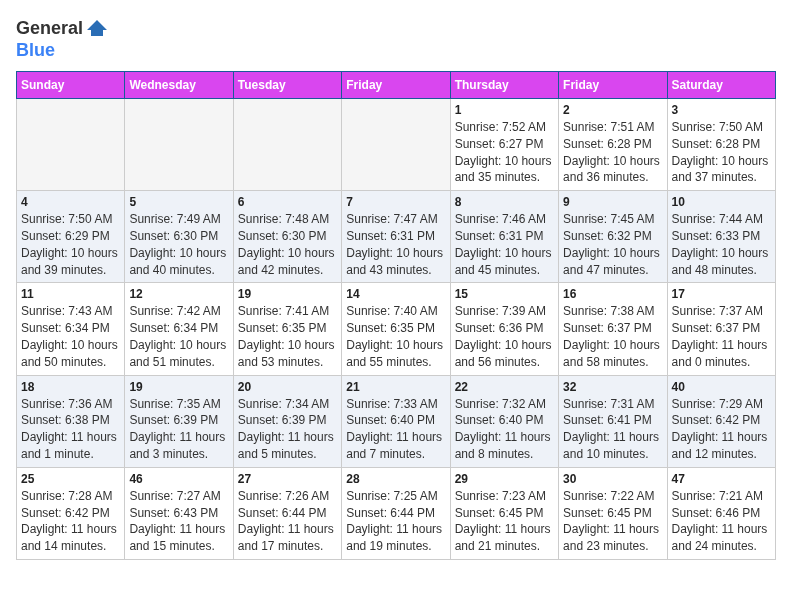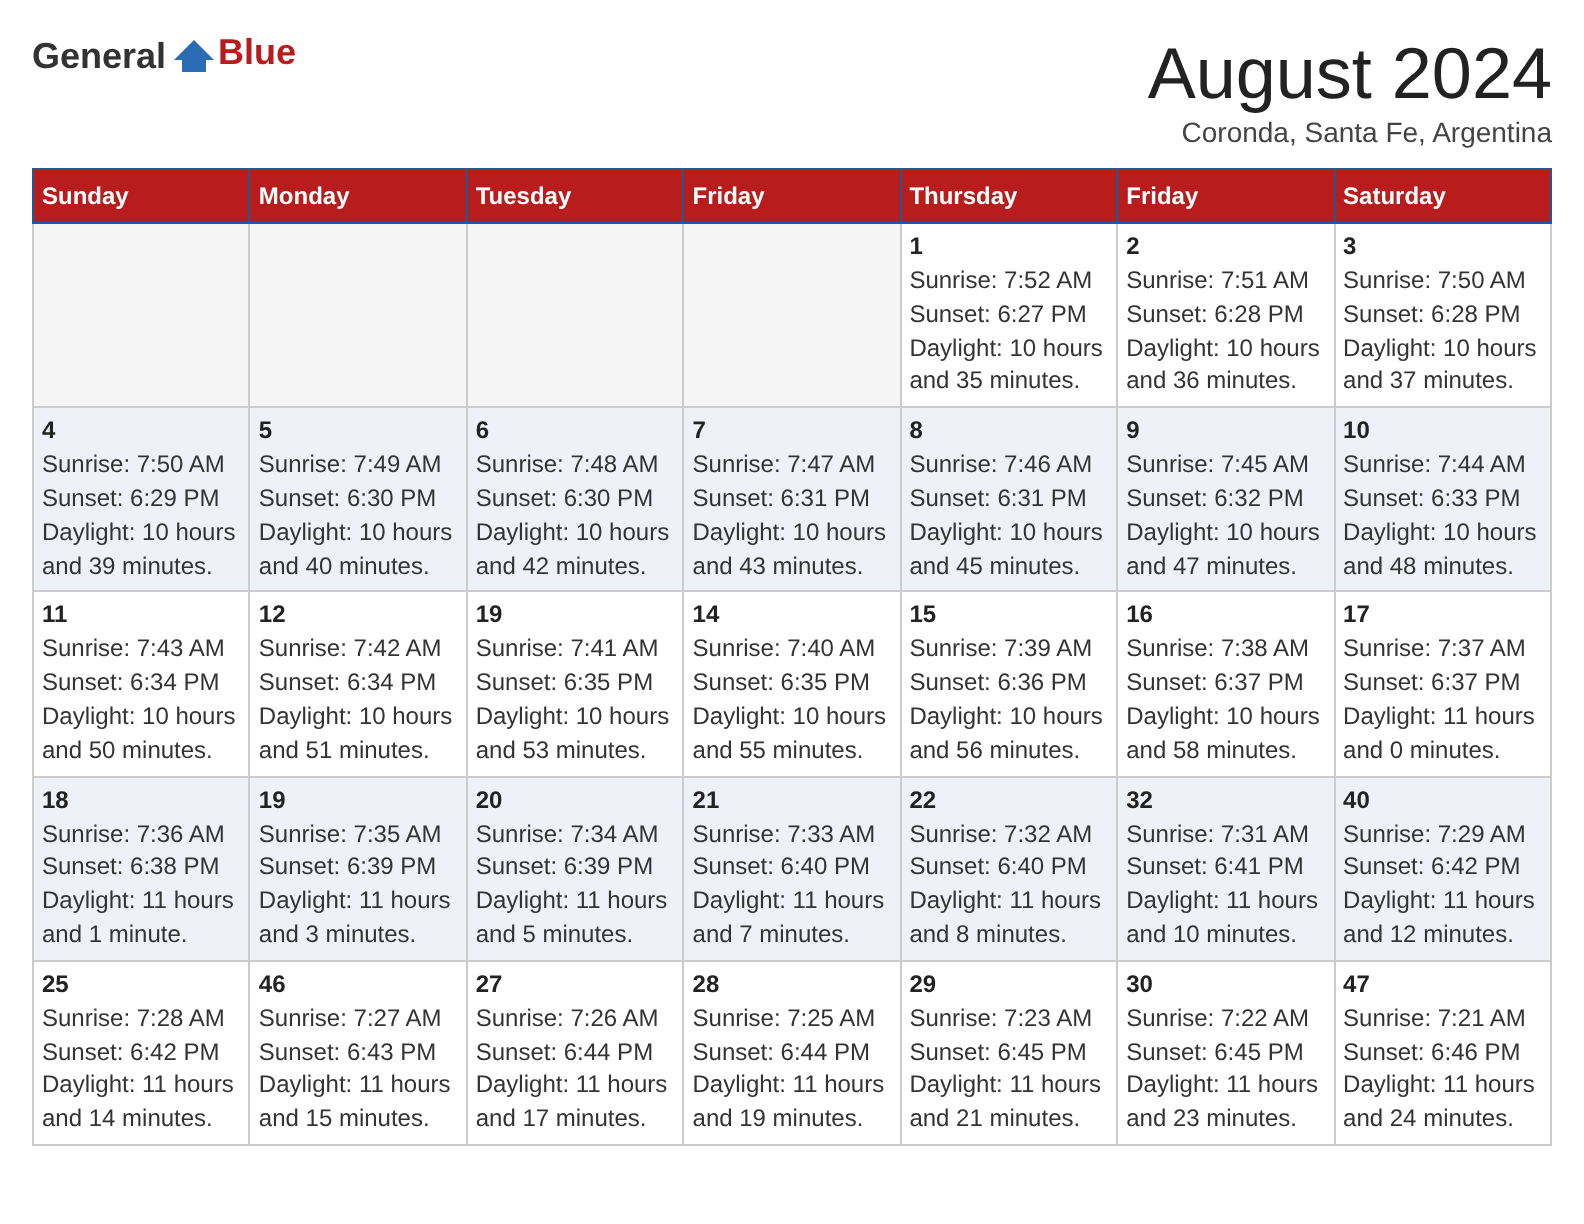--- a/index.html
+++ b/index.html
@@ -11,36 +11,36 @@
       padding: 16px;
     }
     .header {
       display: flex;
       justify-content: space-between;
       align-items: flex-start;
       margin-bottom: 10px;
     }
     .logo {
       display: flex;
-      flex-direction: row;
+      flex-direction: column;
       align-items: flex-start;
     }
     .logo-text {
       display: flex;
       align-items: center;
     }
     .logo-general {
       font-size: 18px;
       font-weight: bold;
       color: #333;
     }
     .logo-blue {
       font-size: 18px;
       font-weight: bold;
-      color: #b91c1c;
+      color: #3b82f6;
     }
     .logo-icon {
       width: 24px;
       height: 24px;
       margin-left: 2px;
     }
     .title-section {
       text-align: right;
     }
     .month-title {
@@ -50,21 +50,21 @@
     }
     .location {
       font-size: 14px;
       color: #444;
     }
     .calendar {
       width: 100%;
       border-collapse: collapse;
     }
     .calendar th {
-      background: #b91c1c;
+      background: #d946ef;
       color: #fff;
       font-size: 12px;
       font-weight: bold;
       padding: 6px 4px;
       text-align: left;
       border: 1px solid #1a5a9a;
     }
     .calendar td {
       border: 1px solid #ccc;
       vertical-align: top;
@@ -102,31 +102,27 @@
 <div class="header">
   <div class="logo">
     <div class="logo-text">
       <span class="logo-general">General</span>
       <svg class="logo-icon" viewBox="0 0 24 24">
         <polygon points="12,4 22,14 18,14 18,20 6,20 6,14 2,14" fill="#2a6db5"></polygon>
       </svg>
     </div>
     <span class="logo-blue">Blue</span>
   </div>
-  <div class="title-section">
-    <div class="month-title">August 2024</div>
-    <div class="location">Coronda, Santa Fe, Argentina</div>
-  </div>
 </div>
 
 <table class="calendar">
   <thead>
     <tr>
     <th>Sunday</th>
-        <th>Monday</th>
+        <th>Wednesday</th>
         <th>Tuesday</th>
         <th>Friday</th>
         <th>Thursday</th>
         <th>Friday</th>
         <th>Saturday</th>
       </tr>
   </thead>
   <tbody id="calendar-body">
   <tr class="row-bg-1">
         <td class="empty"></td>

